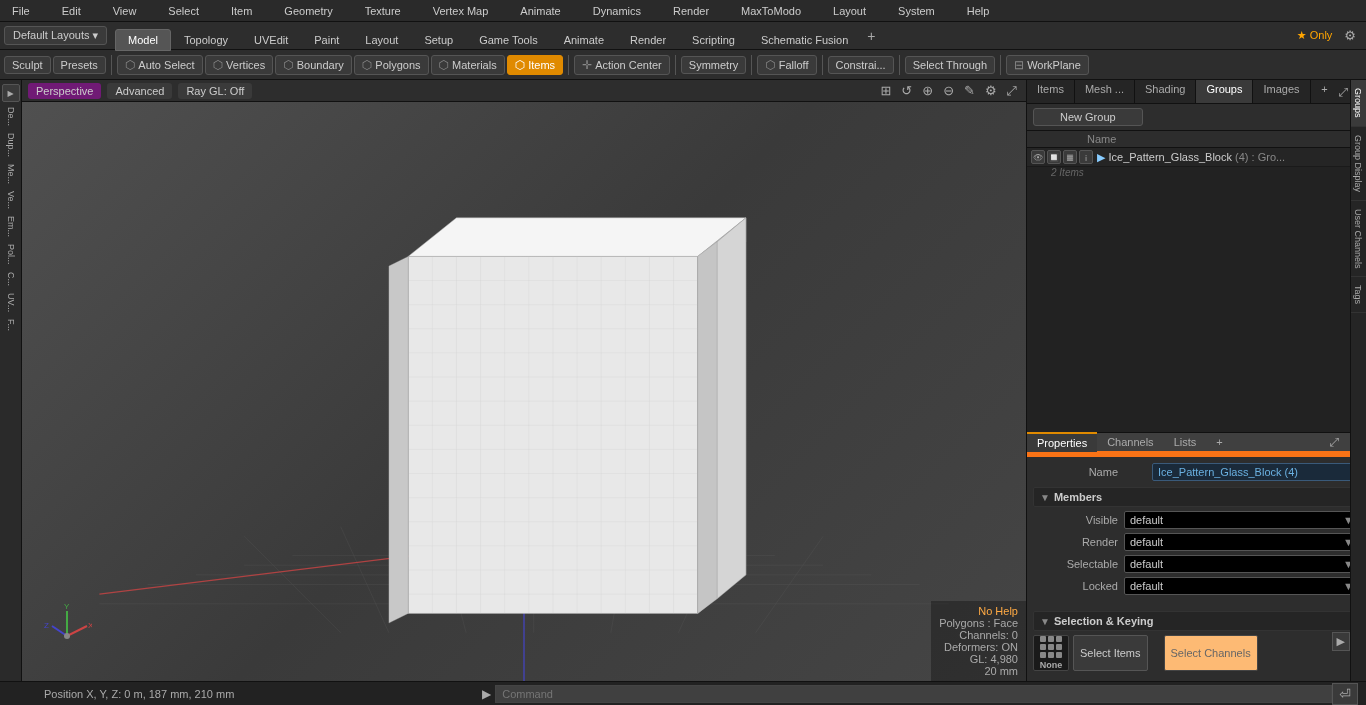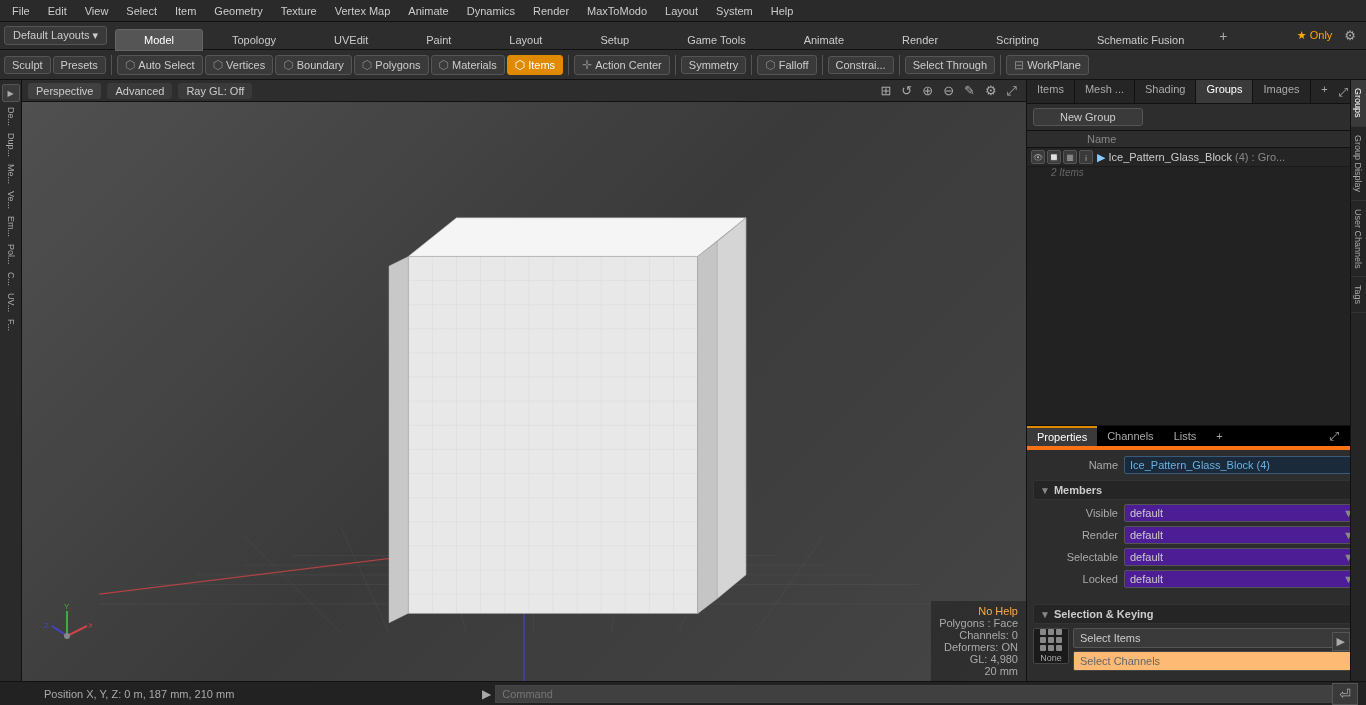--- a/index.html
+++ b/index.html
@@ -1,25 +1,25 @@
 <!DOCTYPE html>
 <html><head>
   <meta charset="utf-8">
   <style>
     * { box-sizing: border-box; margin: 0; padding: 0; }
     body { background: #3a3a3a; font-family: Arial, sans-serif; font-size: 11px; color: #ccc; width: 1366px; height: 705px; overflow: hidden; }
 
     
-    #menu-bar { display: flex; align-items: center; background: #2a2a2a; height: 22px; border-bottom: 1px solid #111; padding: 0 4px; gap: 2px; }
+    #menu-bar { display: flex; align-items: center; background: #2a2a2a; height: 22px; border-bottom: 1px solid #111; padding: 0 4px; gap: 16px; }
     .menu-item { padding: 2px 8px; cursor: pointer; color: #ccc; font-size: 11px; }
 
     
     #layout-bar { display: flex; align-items: center; background: #2d2d2d; height: 28px; border-bottom: 1px solid #111; padding: 0 4px; gap: 0; }
     .layout-dropdown { background: #3a3a3a; color: #ccc; border: 1px solid #555; padding: 2px 8px; font-size: 11px; cursor: pointer; border-radius: 3px; margin-right: 8px; }
-    .layout-tab { padding: 4px 28px; font-size: 11px; color: #ccc; cursor: pointer; border: 1px solid transparent; background: transparent; border-radius: 3px 3px 0 0; margin-top: 8px; }
+    .layout-tab { padding: 4px 12px; font-size: 11px; color: #ccc; cursor: pointer; border: 1px solid transparent; background: transparent; border-radius: 3px 3px 0 0; margin-top: 8px; }
     .layout-tab.active { background: #555; color: #fff; border-color: #666; }
     .layout-add { padding: 2px 6px; font-size: 14px; color: #aaa; cursor: pointer; }
     .layout-star { margin-left: auto; color: #ffa500; font-size: 11px; padding: 2px 6px; }
     .layout-gear { color: #aaa; font-size: 13px; cursor: pointer; padding: 2px 6px; }
 
     
     #toolbar { display: flex; align-items: center; background: #2d2d2d; height: 30px; border-bottom: 1px solid #111; padding: 0 4px; gap: 2px; }
     .toolbar-btn { display: flex; align-items: center; gap: 3px; padding: 2px 7px; background: #3a3a3a; border: 1px solid #555; border-radius: 3px; cursor: pointer; color: #ccc; font-size: 11px; }
     .toolbar-btn.active { background: #e08a00; border-color: #e08a00; color: #fff; }
     .toolbar-separator { width: 1px; background: #555; height: 20px; margin: 0 3px; }
@@ -29,21 +29,21 @@
 
     
     #left-toolbar { width: 22px; background: #2a2a2a; border-right: 1px solid #111; display: flex; flex-direction: column; align-items: center; padding: 4px 0; gap: 3px; overflow: hidden; }
     .left-tool-btn { width: 18px; height: 18px; background: #3a3a3a; border: 1px solid #555; border-radius: 2px; cursor: pointer; display: flex; align-items: center; justify-content: center; font-size: 8px; color: #aaa; }
     .left-tool-label { writing-mode: vertical-lr; font-size: 9px; color: #aaa; cursor: pointer; padding: 2px 0; white-space: nowrap; }
 
     
     #viewport { flex: 1; background: #4a4a4a; position: relative; overflow: hidden; }
     #viewport-header { display: flex; align-items: center; background: #2d2d2d; height: 22px; padding: 0 6px; gap: 6px; border-bottom: 1px solid #111; }
     .vp-tab { padding: 2px 8px; font-size: 11px; color: #ccc; cursor: pointer; background: #3a3a3a; border-radius: 3px; }
-    .vp-tab.active { background: #404040; }
+    .vp-tab.active { background: #701a75; }
     .vp-icons { margin-left: auto; display: flex; gap: 4px; }
     .vp-icon-btn { font-size: 13px; color: #aaa; cursor: pointer; padding: 1px 3px; }
     #viewport-canvas { width: 100%; height: calc(100% - 22px); background: linear-gradient(135deg, #505050 0%, #3a3a3a 50%, #454545 100%); position: relative; overflow: hidden; }
     
     
     #viewport-status { position: absolute; bottom: 0; right: 0; text-align: right; padding: 4px 8px; font-size: 11px; color: #aaa; background: rgba(0,0,0,0.3); }
 
     
     #axes { position: absolute; bottom: 30px; left: 20px; width: 50px; height: 50px; }
 
@@ -60,48 +60,48 @@
     #groups-list { flex: 1; overflow-y: auto; background: #222; }
     .group-header-row { display: flex; align-items: center; padding: 2px 4px; background: #2d2d2d; border-bottom: 1px solid #111; font-size: 11px; color: #aaa; }
     .group-item { display: flex; align-items: center; padding: 2px 4px; background: #252525; border-bottom: 1px solid #1a1a1a; cursor: pointer; }
     .group-item-icons { display: flex; gap: 2px; margin-right: 4px; }
     .group-icon { width: 14px; height: 14px; background: #3a3a3a; border: 1px solid #555; border-radius: 2px; display: flex; align-items: center; justify-content: center; font-size: 8px; color: #aaa; }
     .group-item-label { font-size: 11px; color: #ccc; flex: 1; }
     .group-item-sub { font-size: 10px; color: #888; padding-left: 24px; padding-bottom: 2px; }
 
     
     #properties-panel { border-top: 1px solid #111; background: #2d2d2d; }
-    #prop-tabs { display: flex; background: #000000; height: 24px; border-bottom: 4px solid #f97316; align-items: center; }
+    #prop-tabs { display: flex; background: #404040; height: 24px; border-bottom: 6px solid #f97316; align-items: center; }
     .prop-tab { padding: 3px 10px; font-size: 11px; color: #aaa; cursor: pointer; }
     .prop-tab.active { background: #3a3a3a; color: #fff; border-top: 2px solid #e08a00; }
     .prop-tab-add { padding: 2px 6px; color: #aaa; cursor: pointer; margin-left: 4px; }
     .prop-icons { margin-left: auto; display: flex; gap: 3px; }
     .prop-icon { font-size: 12px; color: #aaa; cursor: pointer; padding: 1px 4px; }
     
     #prop-content { padding: 6px; }
     .prop-name-row { display: flex; align-items: center; margin-bottom: 6px; }
     .prop-label { width: 85px; text-align: right; margin-right: 6px; font-size: 11px; color: #aaa; }
     .prop-input { flex: 1; background: #1a2a3a; border: 1px solid #3a5a7a; color: #6ab0e0; padding: 2px 5px; font-size: 11px; border-radius: 2px; }
 
     .prop-section { display: flex; align-items: center; background: #252525; padding: 3px 6px; margin-bottom: 4px; cursor: pointer; border: 1px solid #333; border-radius: 2px; }
     .prop-section-arrow { margin-right: 4px; color: #888; font-size: 10px; }
     .prop-section-label { font-size: 11px; color: #ccc; font-weight: bold; }
 
     .prop-row { display: flex; align-items: center; margin-bottom: 4px; }
-    .prop-dropdown { flex: 1; background: #4c1d95; border: 1px solid #555; color: #ccc; padding: 2px 5px; font-size: 11px; border-radius: 2px; cursor: pointer; display: flex; justify-content: space-between; align-items: flex-end; }
+    .prop-dropdown { flex: 1; background: #000000; border: 1px solid #555; color: #ccc; padding: 2px 5px; font-size: 11px; border-radius: 2px; cursor: pointer; display: flex; justify-content: space-between; align-items: flex-end; }
     .prop-dropdown-arrow { color: #888; }
 
     
     #sel-keying { padding: 6px; }
     .sel-keying-grid { display: flex; gap: 4px; margin-bottom: 4px; }
-    .sel-icon-box { width: 36px; height: 36px; background: #1a1a1a; border: 1px solid #444; border-radius: 2px; display: flex; flex-direction: column; align-items: center; justify-content: center; font-size: 8px; cursor: pointer; }
+    .sel-icon-box { width: 36px; height: 36px; background: #1a1a1a; border: 1px solid #444; border-radius: 2px; display: flex; flex-direction: column; align-items: center; justify-content: center; font-size: 8px; cursor: pointer; font-weight: bold; }
     .sel-dot-grid { display: grid; grid-template-columns: repeat(3,6px); grid-template-rows: repeat(3,6px); gap: 2px; margin-bottom: 2px; }
     .sel-dot { width: 6px; height: 6px; background: #888; border-radius: 1px; }
     .sel-none-label { font-size: 9px; color: #aaa; }
-    .sel-right-btns { display: flex; flex-direction: column; flex: 1; gap: 3px; }
+    .sel-right-btns { display: flex; flex: 1; gap: 16px; }
     .sel-btn { background: #3a3a3a; border: 1px solid #555; color: #ccc; padding: 3px 6px; font-size: 11px; border-radius: 2px; cursor: pointer; text-align: left; }
     .sel-btn.disabled { color: #666; border-color: #444; background: #fdba74; cursor: default; }
 
     
     #right-vtabs { position: absolute; right: 0; top: 0; bottom: 0; width: 16px; background: #252525; display: flex; flex-direction: column; border-left: 1px solid #111; }
     .vtab { writing-mode: vertical-lr; font-size: 9px; color: #aaa; padding: 8px 2px; cursor: pointer; border-bottom: 1px solid #333; white-space: nowrap; }
     .vtab.active { background: #3a3a3a; color: #fff; }
 
     
     #status-bar { display: flex; align-items: center; background: #222; height: 24px; border-top: 1px solid #111; padding: 0 8px; }
@@ -396,21 +396,21 @@
         <div class="prop-icons">
           <span class="prop-icon">⤢</span>
           <span class="prop-icon">⋮</span>
         </div>
       </div>
 
       <div id="prop-content">
 
         <div class="prop-name-row">
           <div class="prop-label">Name</div>
-          <input class="prop-input" value="Ice_Pattern_Glass_Block (4)" style="width: 175px;">
+          <input class="prop-input" value="Ice_Pattern_Glass_Block (4)" style="width: 175px; margin-left: 28px;">
         </div>
 
         <div class="prop-section">
           <span class="prop-section-arrow">▼</span>
           <span class="prop-section-label">Members</span>
         </div>
 
         <div class="prop-row">
           <div class="prop-label">Visible</div>
           <div class="prop-dropdown">

